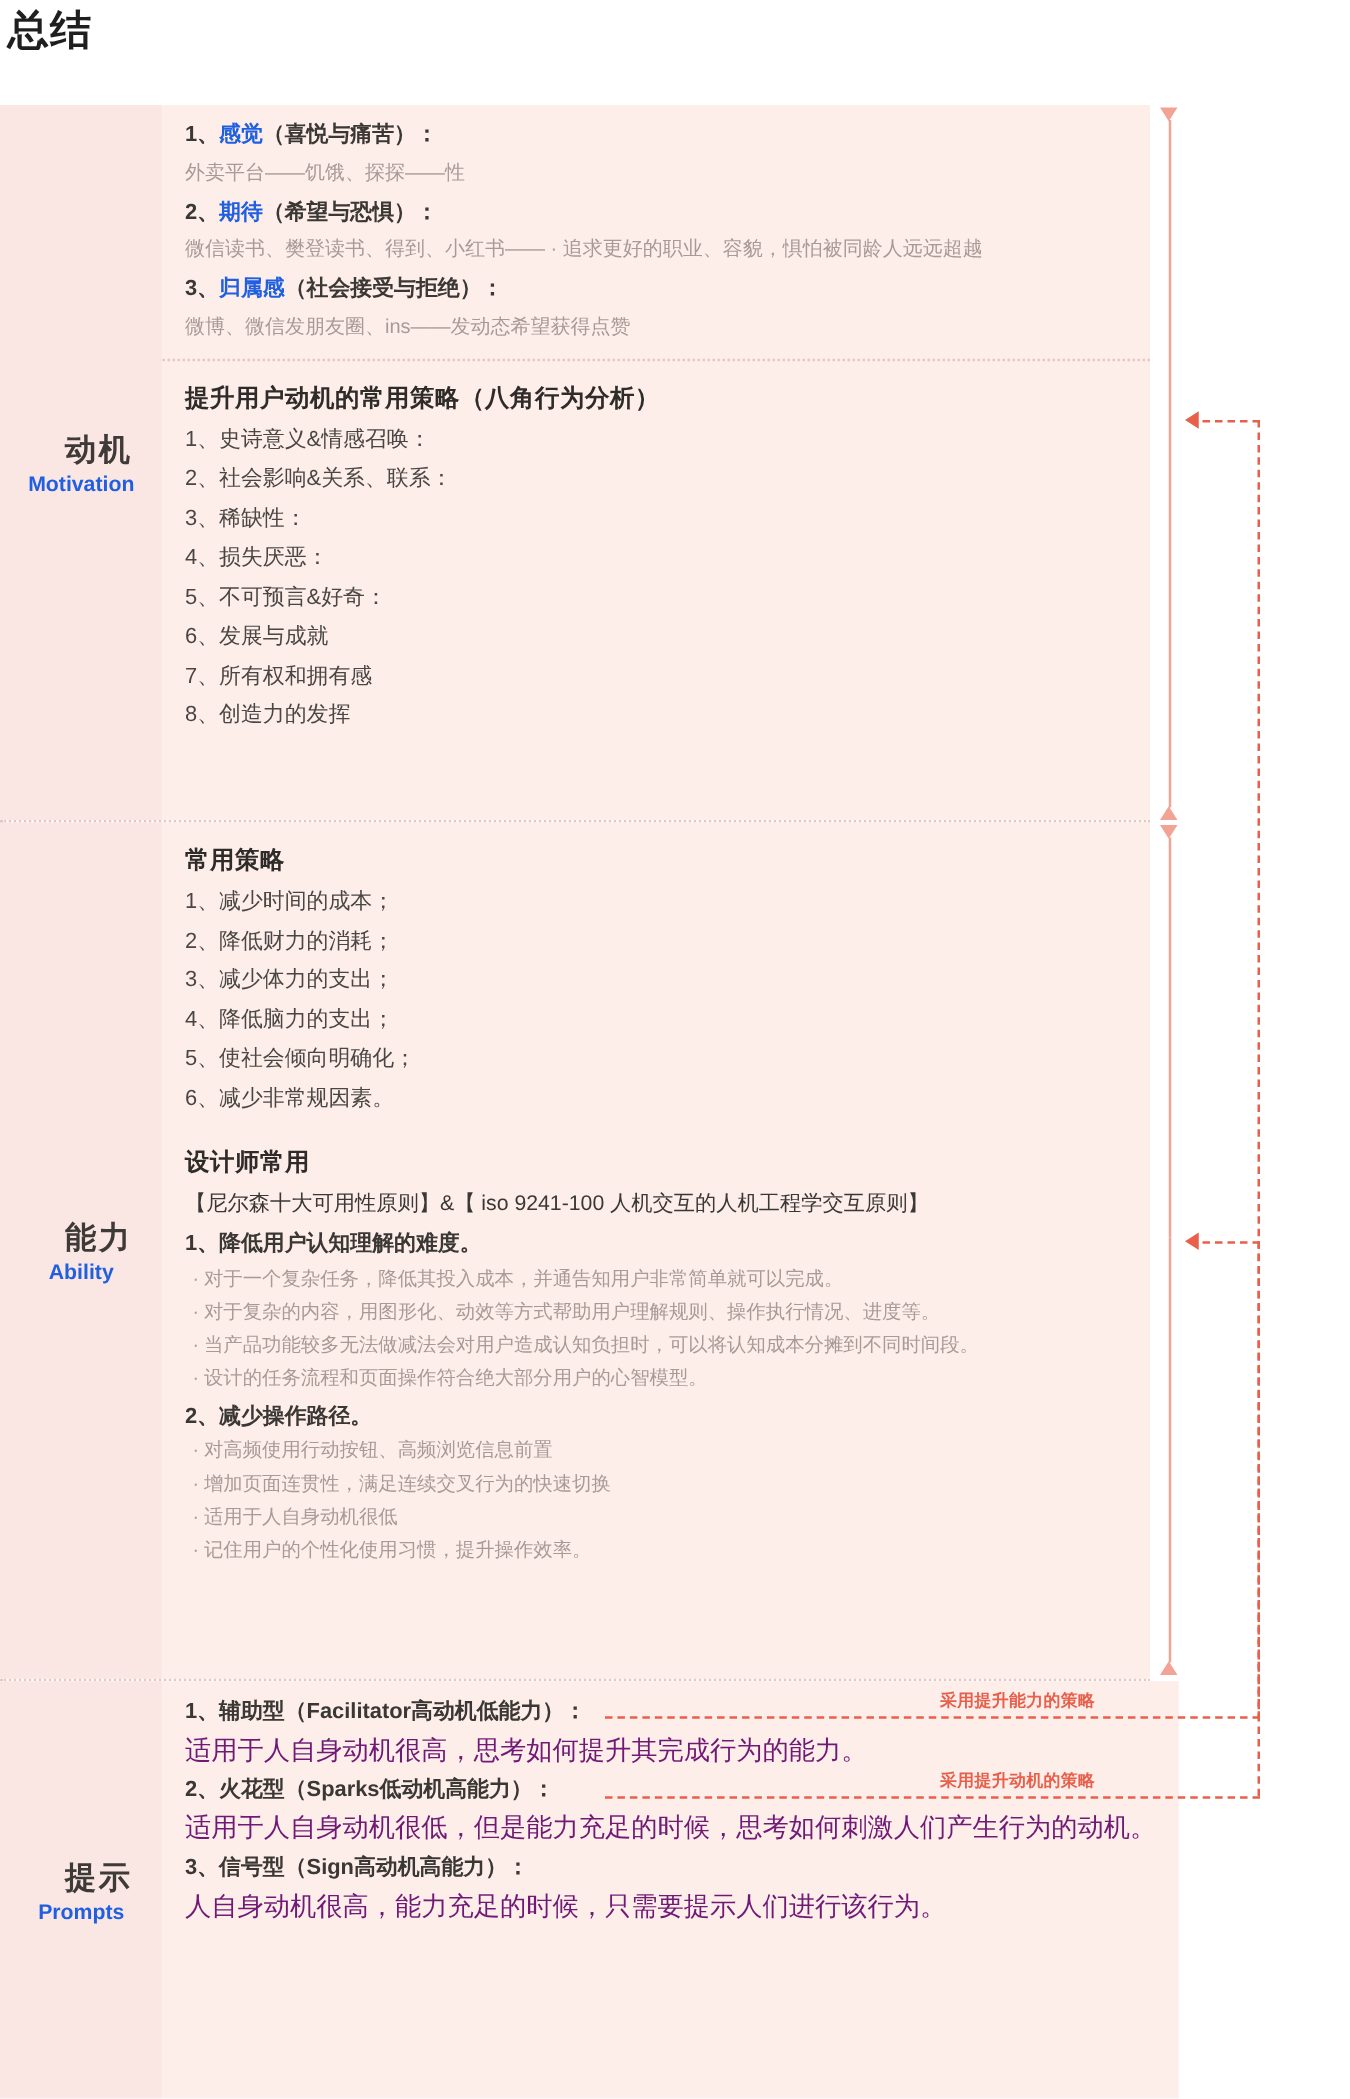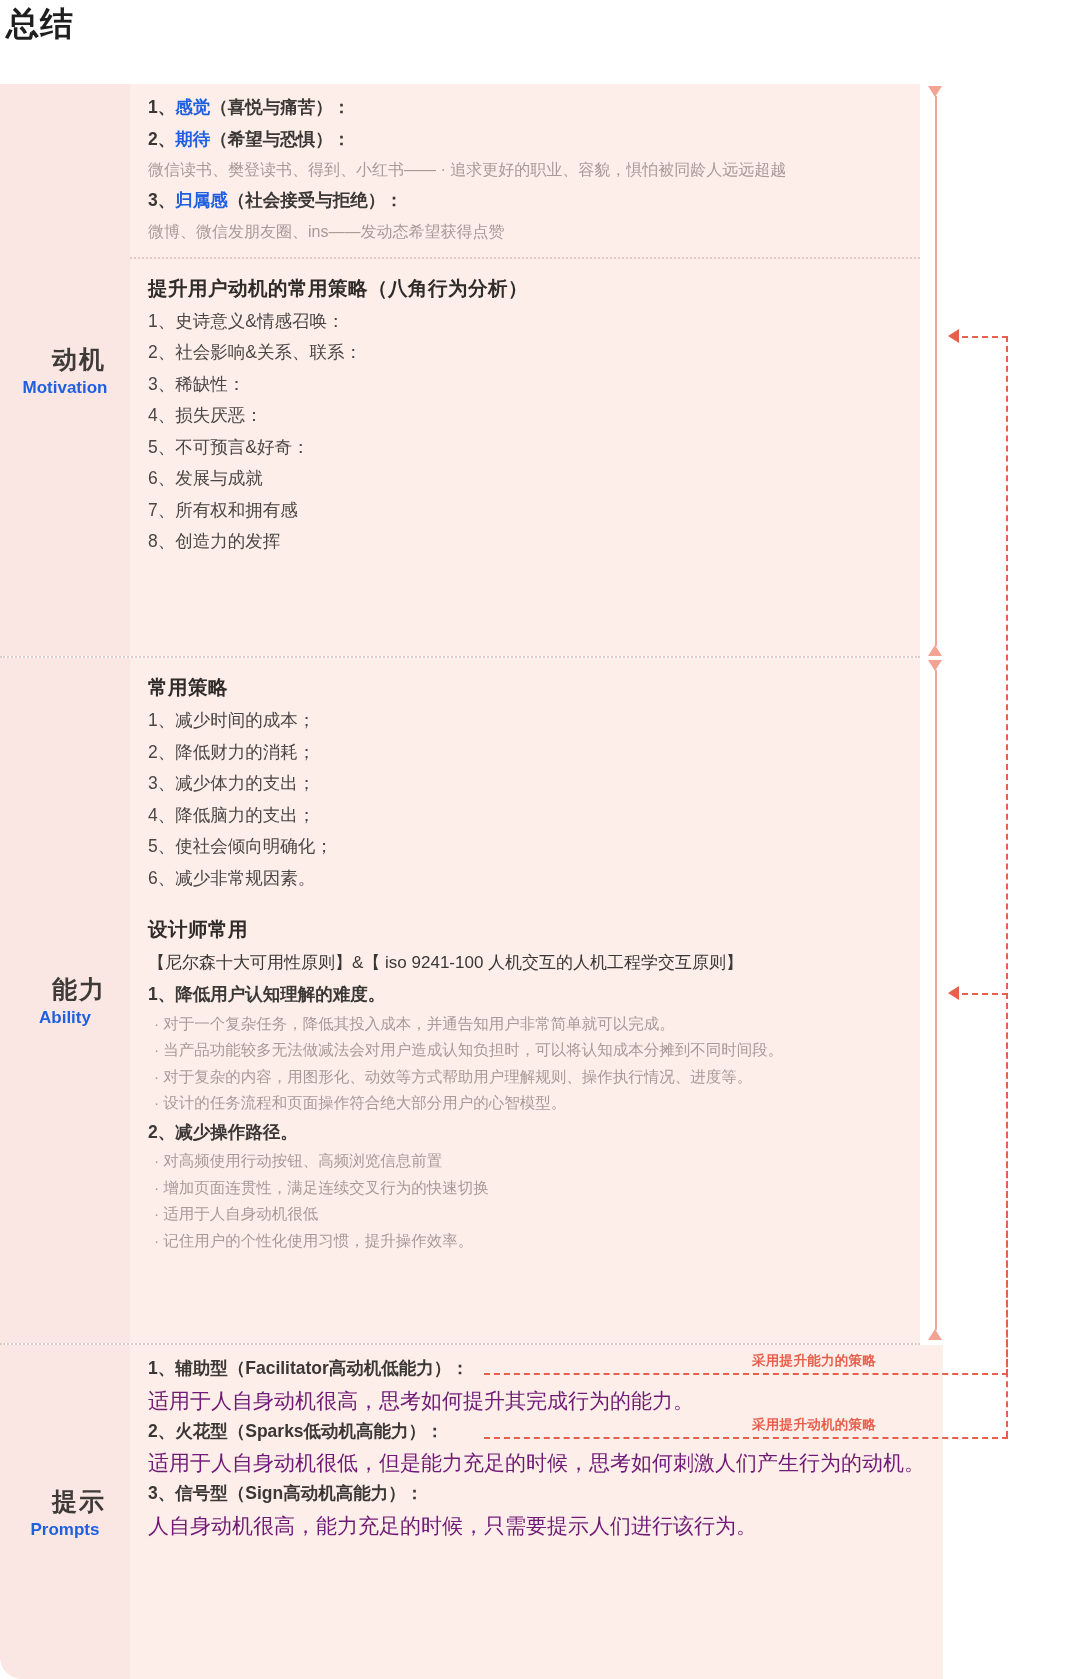--- a/index.html
+++ b/index.html
@@ -8,21 +8,20 @@
     height: 1679px;
     background: #ffffff;
     font-family: "Liberation Sans", "DejaVu Sans", sans-serif;
   }
   #page {
     position: relative;
     width: 1080px;
     height: 1679px;
     background: #ffffff;
     overflow: hidden;
-    border-radius: 22px;
   }
 
   
   .page-title {
     position: absolute;
     left: 6px;
     top: 2px;
     font-size: 33px;
     font-weight: bold;
     color: #1f1f1f;
@@ -193,20 +192,21 @@
       <div class="label-cell">
         <div class="label-cn">动机</div>
         <div class="label-en">Motivation</div>
       </div>
       <div class="content-cell">
 
         <div class="subblock">
           <div class="num-line">
             <span>1、</span><span class="kw">感觉</span><span>（喜悦与痛苦）：</span>
           </div>
+          <div class="ex-line">外卖平台——饥饿、探探——性</div>
           <div class="num-line">
             <span>2、</span><span class="kw">期待</span><span>（希望与恐惧）：</span>
           </div>
           <div class="ex-line">微信读书、樊登读书、得到、小红书—— · 追求更好的职业、容貌，惧怕被同龄人远远超越</div>
           <div class="num-line">
             <span>3、</span><span class="kw">归属感</span><span>（社会接受与拒绝）：</span>
           </div>
           <div class="ex-line">微博、微信发朋友圈、ins——发动态希望获得点赞</div>
         </div>
 
@@ -239,22 +239,22 @@
           <div class="num-line plain"><span>3、</span><span>减少体力的支出；</span></div>
           <div class="num-line plain"><span>4、</span><span>降低脑力的支出；</span></div>
           <div class="num-line plain"><span>5、</span><span>使社会倾向明确化；</span></div>
           <div class="num-line plain"><span>6、</span><span>减少非常规因素。</span></div>
 
           <h3 class="block-title" style="margin-top:22px;">设计师常用</h3>
           <div class="iso-line">【尼尔森十大可用性原则】&amp;【 iso 9241-100 人机交互的人机工程学交互原则】</div>
 
           <div class="num-line">1、降低用户认知理解的难度。</div>
           <div class="sub-bullet"><span class="dot">·</span><span>对于一个复杂任务，降低其投入成本，并通告知用户非常简单就可以完成。</span></div>
+          <div class="sub-bullet"><span class="dot">·</span><span>对于复杂的内容，用图形化、动效等方式帮助用户理解规则、操作执行情况、进度等。</span></div>
           <div class="sub-bullet"><span class="dot">·</span><span>当产品功能较多无法做减法会对用户造成认知负担时，可以将认知成本分摊到不同时间段。</span></div>
-          <div class="sub-bullet"><span class="dot">·</span><span>对于复杂的内容，用图形化、动效等方式帮助用户理解规则、操作执行情况、进度等。</span></div>
           <div class="sub-bullet"><span class="dot">·</span><span>设计的任务流程和页面操作符合绝大部分用户的心智模型。</span></div>
 
           <div class="num-line">2、减少操作路径。</div>
           <div class="sub-bullet"><span class="dot">·</span><span>对高频使用行动按钮、高频浏览信息前置</span></div>
           <div class="sub-bullet"><span class="dot">·</span><span>增加页面连贯性，满足连续交叉行为的快速切换</span></div>
           <div class="sub-bullet"><span class="dot">·</span><span>适用于人自身动机很低</span></div>
           <div class="sub-bullet"><span class="dot">·</span><span>记住用户的个性化使用习惯，提升操作效率。</span></div>
         </div>
 
       </div>

